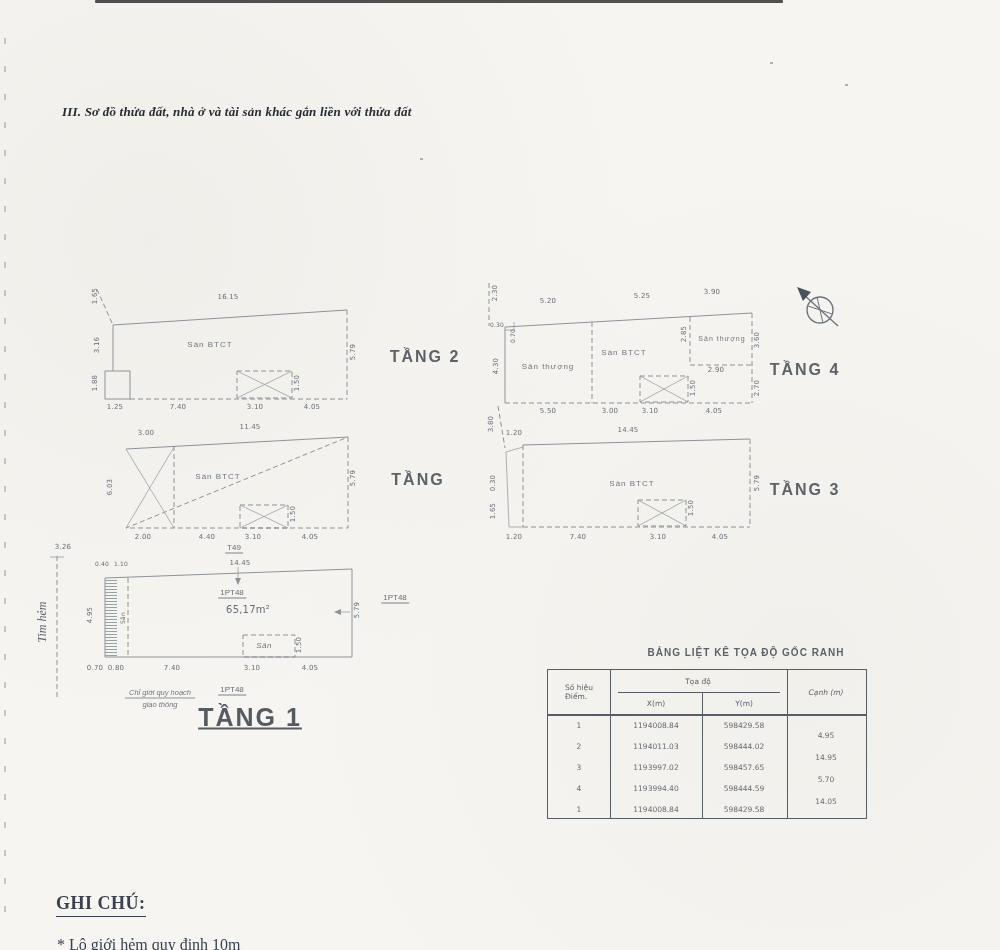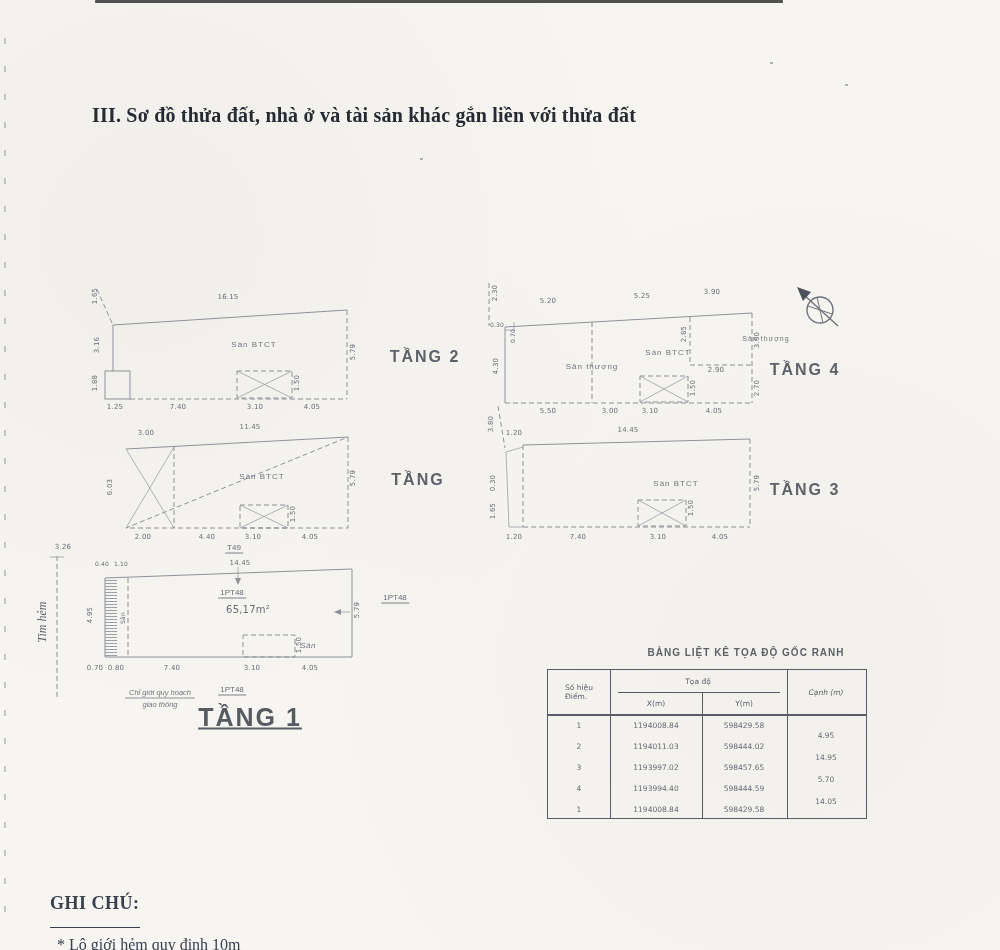--- a/index.html
+++ b/index.html
@@ -1,32 +1,32 @@
 <!DOCTYPE html>
 <html><head>
 <meta charset="utf-8">
 <style>
   html,body{margin:0;padding:0;background:#e8e7e4;}
   .page{position:relative;width:1000px;height:950px;overflow:hidden;
     background:#f6f5f1;
     background-image:radial-gradient(circle at 15% 25%,rgba(120,115,100,.05),transparent 45%),
                      radial-gradient(circle at 80% 70%,rgba(120,115,100,.04),transparent 50%);
     font-family:"Liberation Sans",sans-serif;}
-  .doc-title{position:absolute;left:92px;top:104px;font-family:"Liberation Serif",serif;
-    font-weight:bold;font-size:20px;color:#262b33;letter-spacing:.2px;}
+  .doc-title{position:absolute;left:62px;top:104px;font-family:"Liberation Serif",serif;
+    font-weight:bold;font-size:13px;color:#262b33;letter-spacing:.2px;font-style:italic;}
   svg.draw{position:absolute;left:0;top:0;}
   .s{stroke:#8d9298;fill:none;stroke-width:1;}
   .d{stroke:#8d9298;fill:none;stroke-width:1;stroke-dasharray:5 3;}
   .s2{stroke:#9aa0a6;fill:none;stroke-width:.8;}
   .dim{position:absolute;transform:translate(-50%,-50%);font-size:7px;color:#686d75;
     white-space:nowrap;font-family:"DejaVu Sans",sans-serif;letter-spacing:.2px;}
   .dim.v{transform:translate(-50%,-50%) rotate(-90deg);}
   .dim.sm{font-size:6px;}
   .room{position:absolute;transform:translate(-50%,-50%);font-size:8px;letter-spacing:1px;
-    color:#70757d;white-space:nowrap;margin-left:44px;}
+    color:#70757d;white-space:nowrap;}
   .room.it{font-style:italic;letter-spacing:.5px;}
   .ptitle{position:absolute;transform:translate(-50%,-50%);font-size:16px;font-weight:bold;
     letter-spacing:2px;color:#5d6269;white-space:nowrap;}
   .ptitle.big{font-size:25px;color:#565b62;text-decoration:underline;}
   .ref{position:absolute;transform:translate(-50%,-50%);font-size:8px;color:#686d75;
     border-bottom:1px solid #7c818a;padding:0 2px 1px;white-space:nowrap;}
   .caption{position:absolute;transform:translate(-50%,-50%);text-align:center;font-size:7.5px;
     font-style:italic;color:#70757d;white-space:nowrap;}
   .caption .top{display:block;border-bottom:1px solid #8d9298;padding:0 4px 1px;}
   .caption .bot{display:block;padding-top:1px;}
@@ -36,23 +36,23 @@
   .tbl-title{position:absolute;transform:translate(-50%,-50%);font-size:10px;font-weight:bold;
     letter-spacing:1px;color:#5d6269;white-space:nowrap;margin-left:44px;}
   .coord-table{position:absolute;left:547px;top:669px;width:318px;height:148px;
     border:1.5px solid #575c66;box-sizing:content-box;}
   .tl{position:absolute;background:#575c66;}
   .tc{position:absolute;transform:translate(-50%,-50%);font-size:7.5px;color:#666b73;
     white-space:nowrap;font-family:"DejaVu Sans",sans-serif;}
   .tc.hd{font-size:7.5px;color:#5d626b;}
   .tc.stack{line-height:9px;}
   
-  .notes-h{position:absolute;left:50px;top:893px;font-family:"Liberation Serif",serif;
+  .notes-h{position:absolute;left:56px;top:893px;font-family:"Liberation Serif",serif;
     font-weight:bold;font-size:18px;color:#39404e;border-bottom:1.5px solid #39404e;
-    padding-bottom:13px;letter-spacing:.5px;}
+    padding-bottom:2px;letter-spacing:.5px;}
   .note-line{position:absolute;left:57px;top:936px;font-family:"Liberation Serif",serif;
     font-size:16px;color:#3a4150;white-space:nowrap;}
   
   .scan-top{position:absolute;left:95px;top:0;width:688px;height:3px;background:#333;opacity:.85;border-radius:1px;}
   .ruler{position:absolute;left:4px;top:38px;width:2px;height:880px;opacity:.55;
     background:repeating-linear-gradient(to bottom,#9aa0a8 0 6px,transparent 6px 28px);}
   .speck{position:absolute;width:3px;height:2px;background:#9aa0a8;opacity:.8;}
 </style>
 </head>
 <body>

